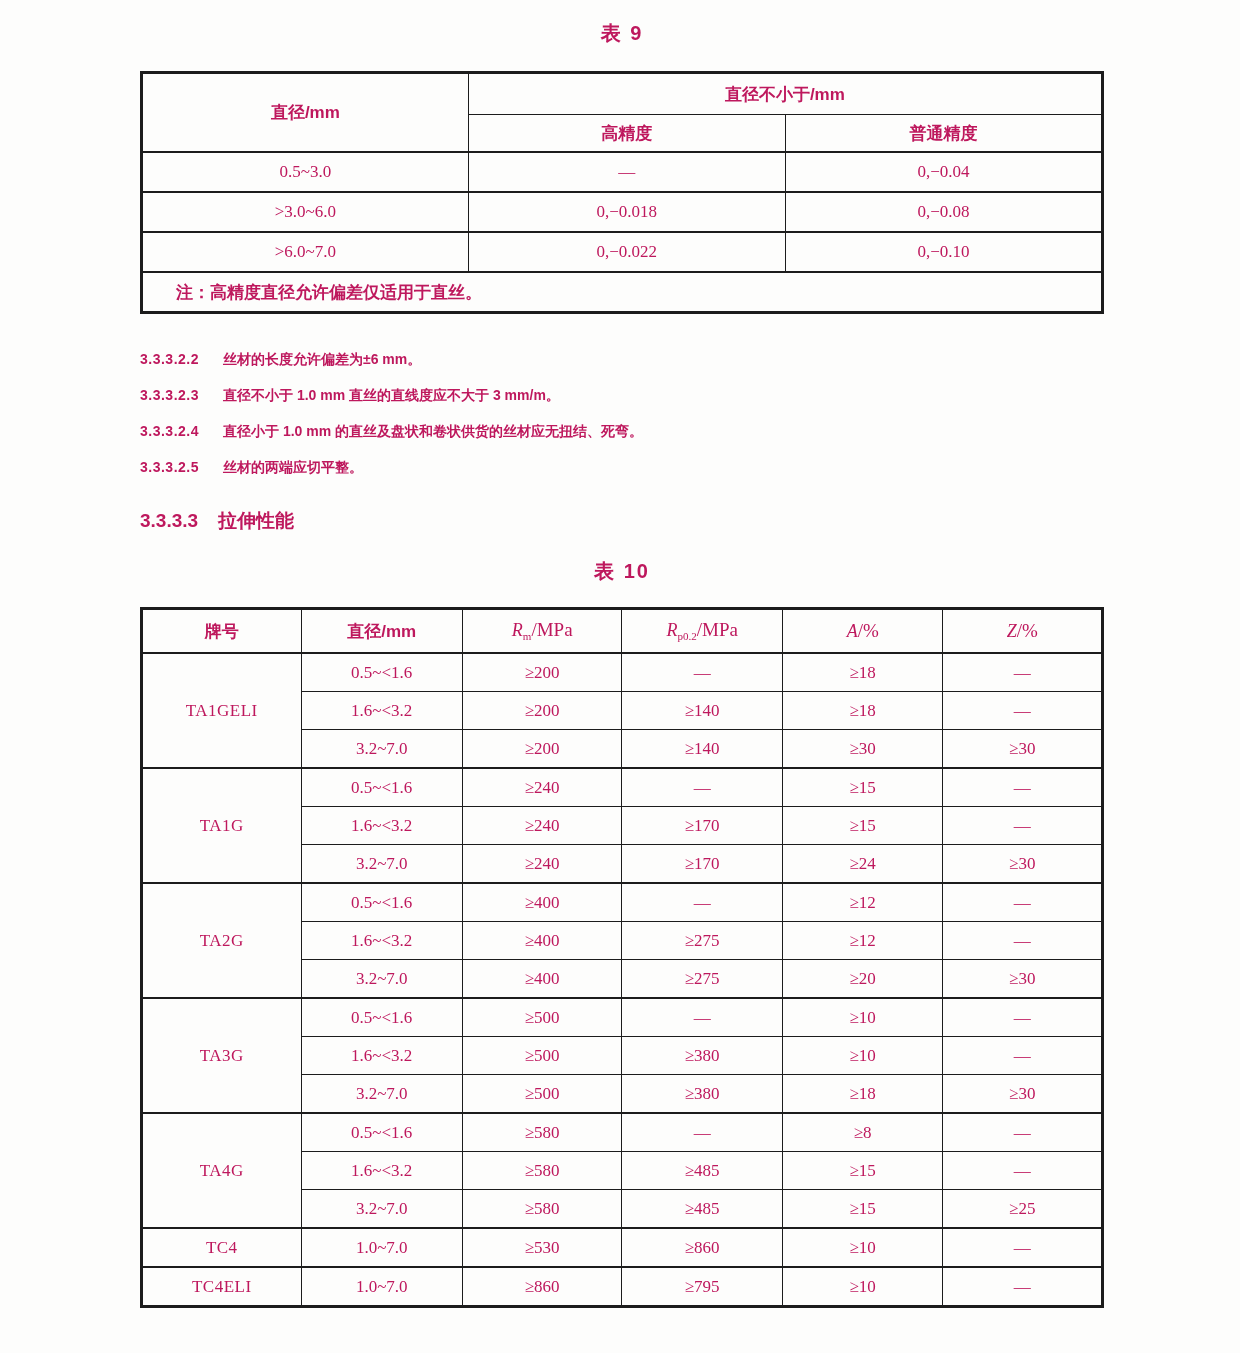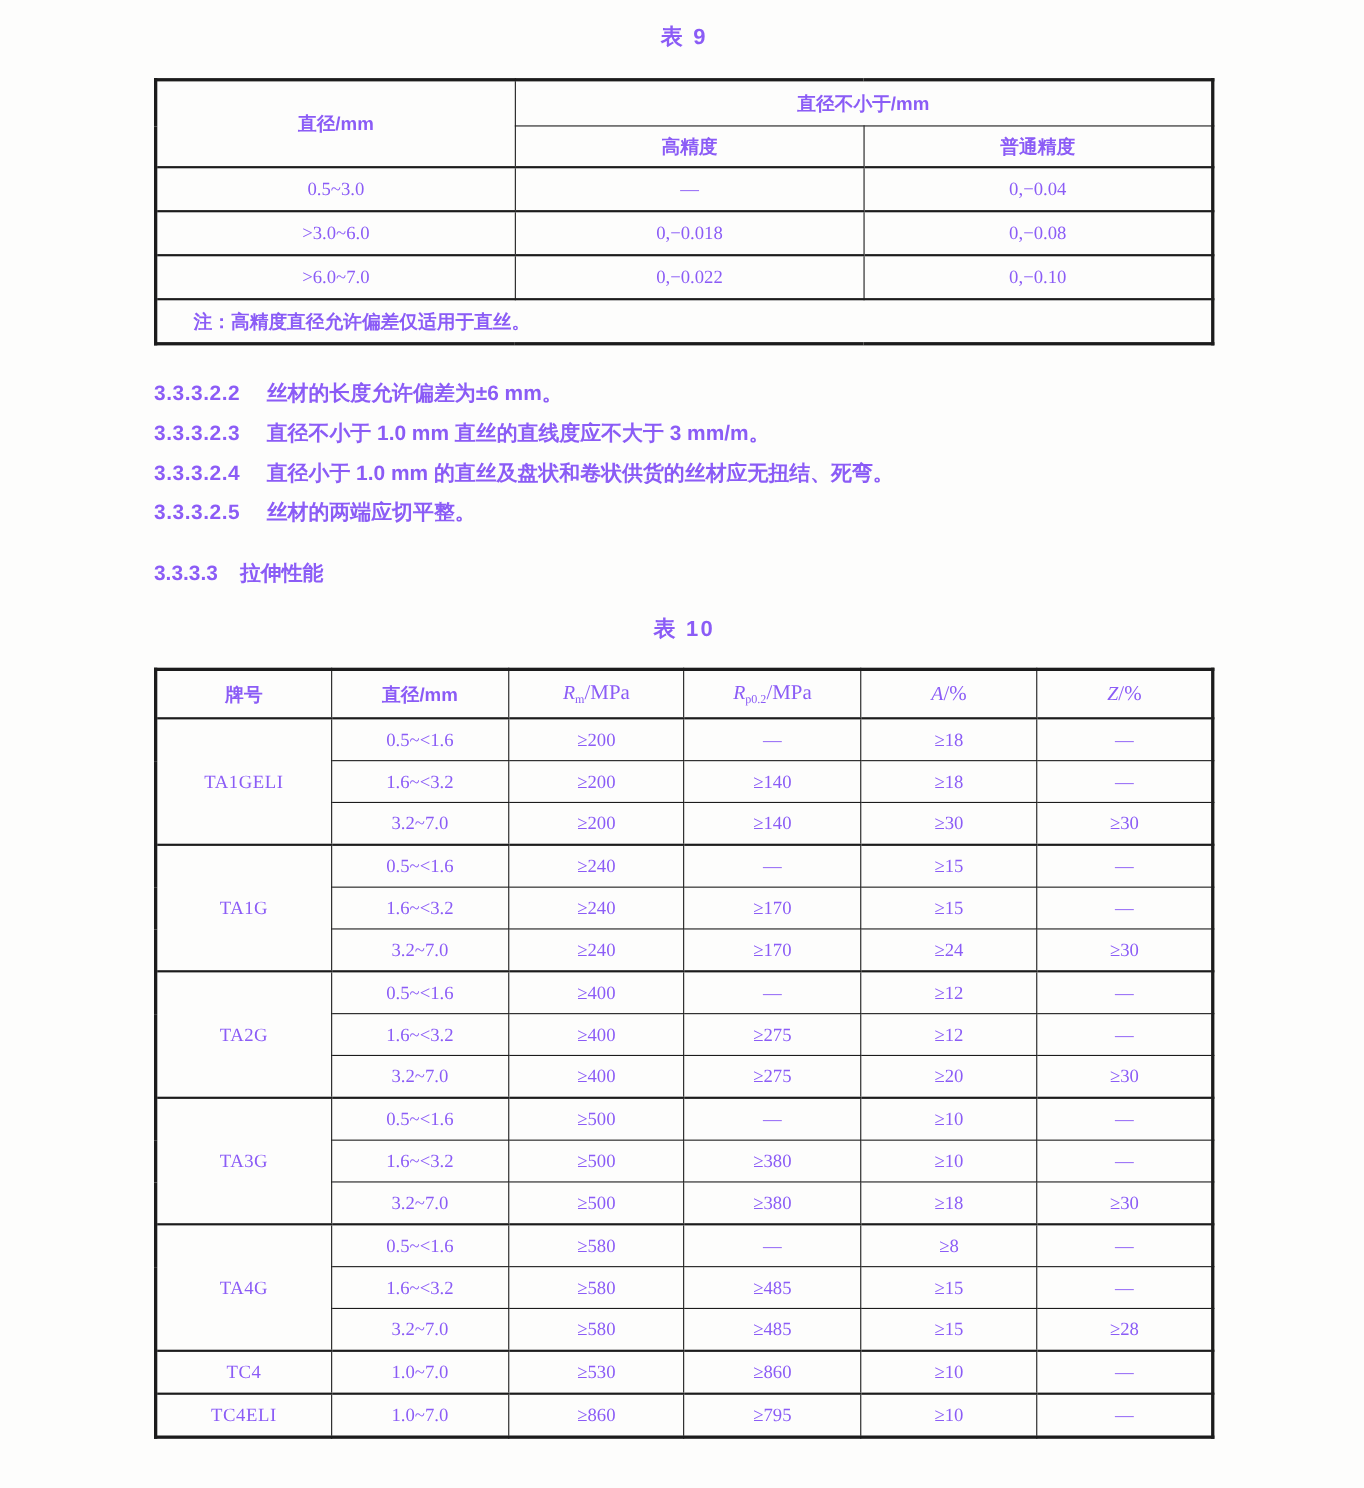--- a/index.html
+++ b/index.html
@@ -1,20 +1,20 @@
 <!DOCTYPE html>
 <html><head>
 <meta charset="utf-8">
 <style>
   html,body{margin:0;padding:0;background:#ffffff;}
   .page{
     position:relative;
     width:1240px;height:1353px;
     background:#fdfdfc;
-    color:#8b5cf6;
+    color:#be185d;
     font-family:"Liberation Serif","DejaVu Serif",serif;
     overflow:hidden;
   }
   .inner{padding:14px 136px 0 140px;}
 
   .tbl-title{
     text-align:center;
     font-family:"Liberation Sans","DejaVu Sans",sans-serif;
     font-weight:bold;
     font-size:20px;
@@ -53,21 +53,21 @@
     height:38px;border-top-width:2.6px;
     text-align:left;padding-left:33px;
     font-family:"Liberation Sans","DejaVu Sans",sans-serif;
     font-weight:bold;font-size:17px;
   }
 
   
   .paras{margin-top:34px;}
   .clause{
     margin:0 0 14px 0;
-    font-size:19px;
+    font-size:14px;
     font-family:"Liberation Sans","DejaVu Sans",sans-serif;
     font-weight:bold;
     line-height:22px;
   }
   .clause .num{margin-right:24px;letter-spacing:0.5px;}
   .sec-heading{
     margin:30px 0 0 0;
     font-size:19px;
     font-family:"Liberation Sans","DejaVu Sans",sans-serif;
     font-weight:bold;
@@ -291,21 +291,21 @@
           <td>≥580</td>
           <td>≥485</td>
           <td>≥15</td>
           <td>—</td>
         </tr>
         <tr>
           <td>3.2~7.0</td>
           <td>≥580</td>
           <td>≥485</td>
           <td>≥15</td>
-          <td>≥28</td>
+          <td>≥25</td>
         </tr>
 
         <tr class="grp">
           <td class="grade">TC4</td>
           <td>1.0~7.0</td>
           <td>≥530</td>
           <td>≥860</td>
           <td>≥10</td>
           <td>—</td>
         </tr>

